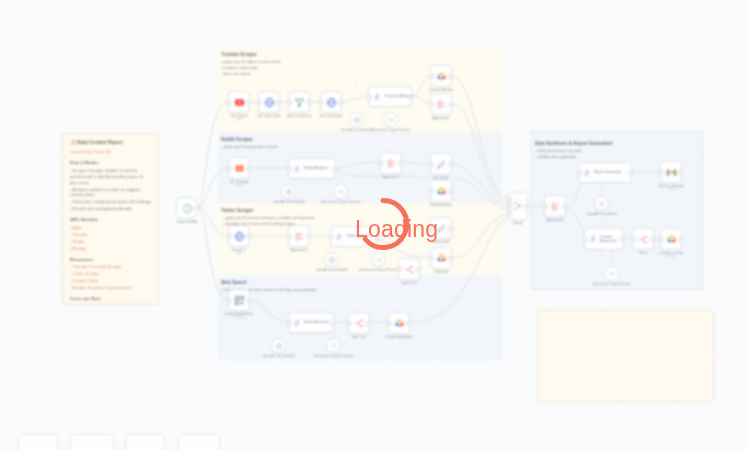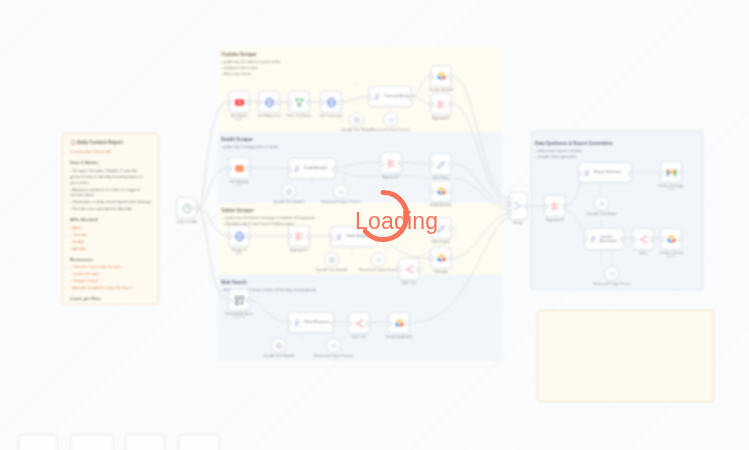--- a/index.html
+++ b/index.html
@@ -67,21 +67,21 @@
   
   .ic{display:block;}
   svg.ic{overflow:visible;}
 
   
   #edges{position:absolute;inset:0;pointer-events:none;}
   #edges path{fill:none;stroke:#cdd2d8;stroke-width:.7px;}
   #edges path.dash{stroke-dasharray:1.6 1.4;}
 
   
-  #overlay{position:absolute;inset:0;pointer-events:none;}
+  #overlay{position:absolute;inset:0;pointer-events:none;margin-top:8px;}
   #spinner{
     position:absolute;left:355px;top:188px;width:56px;height:56px;
   }
   #loading-text{
     position:absolute;left:355px;top:208px;width:110px;
     font-size:23px;font-weight:400;color:#f4735a;
     font-family:"Liberation Sans", sans-serif;
     letter-spacing:.2px;
   }
 

